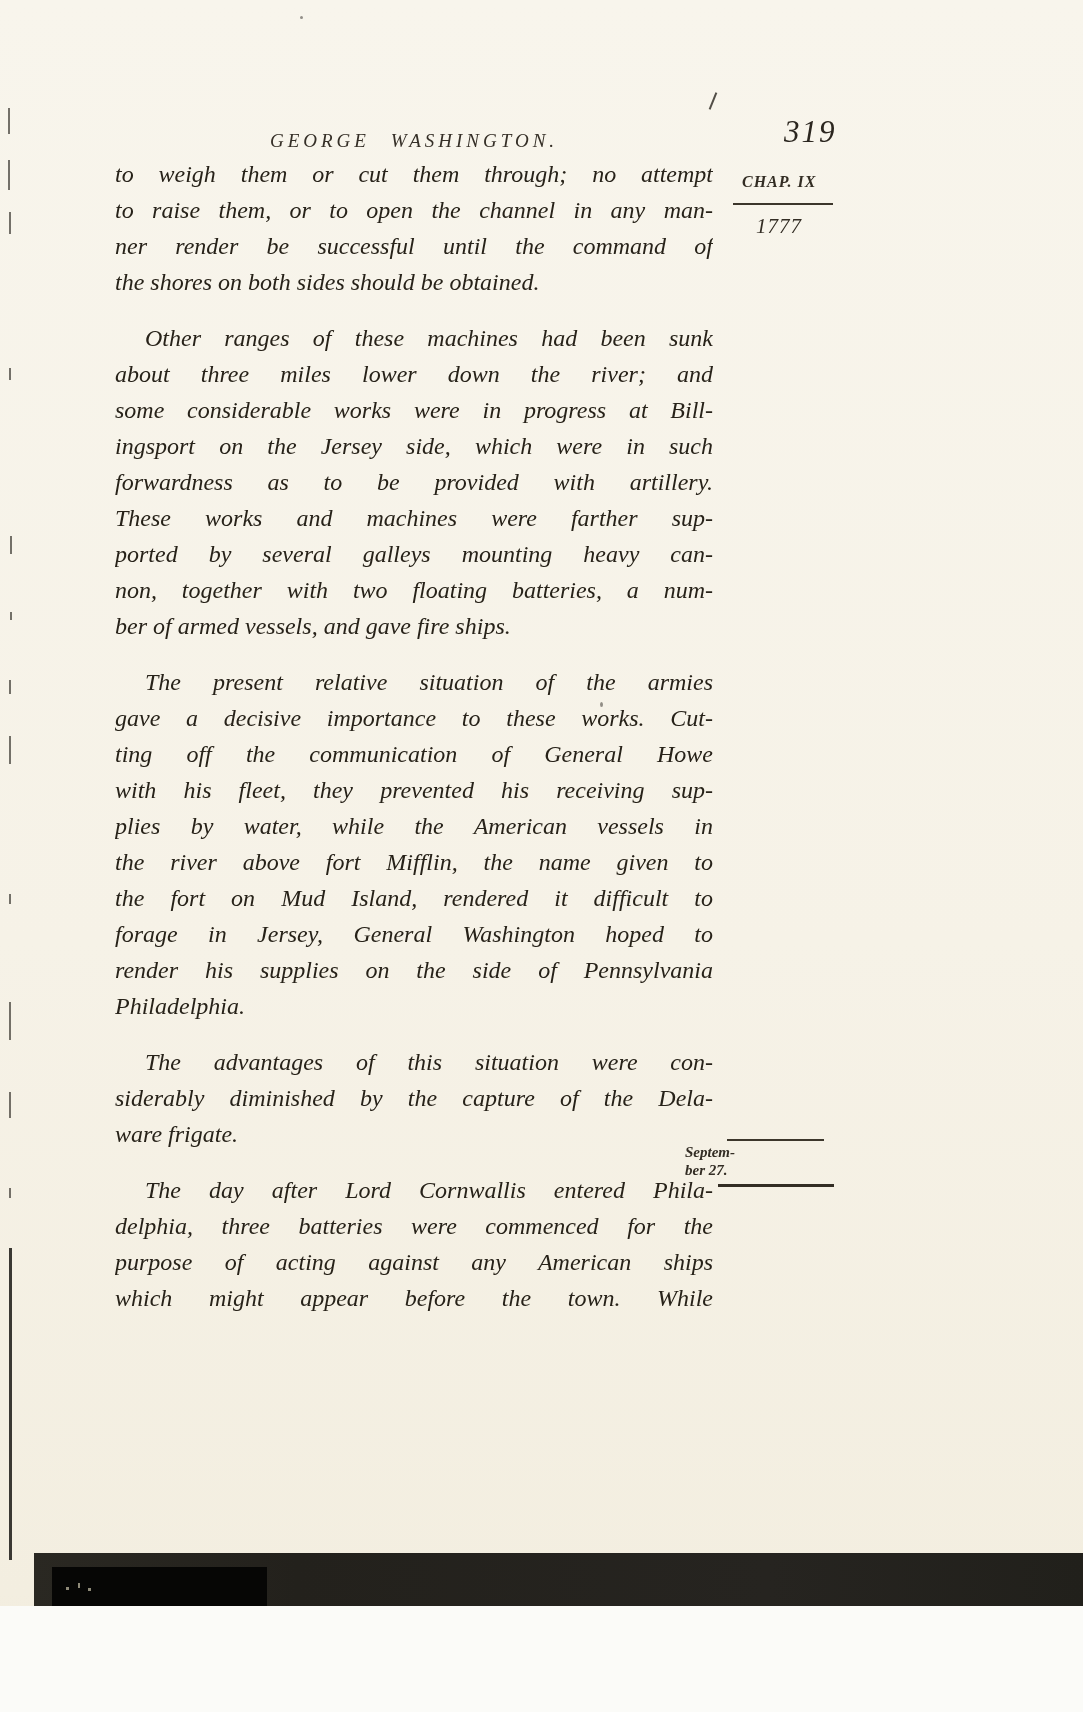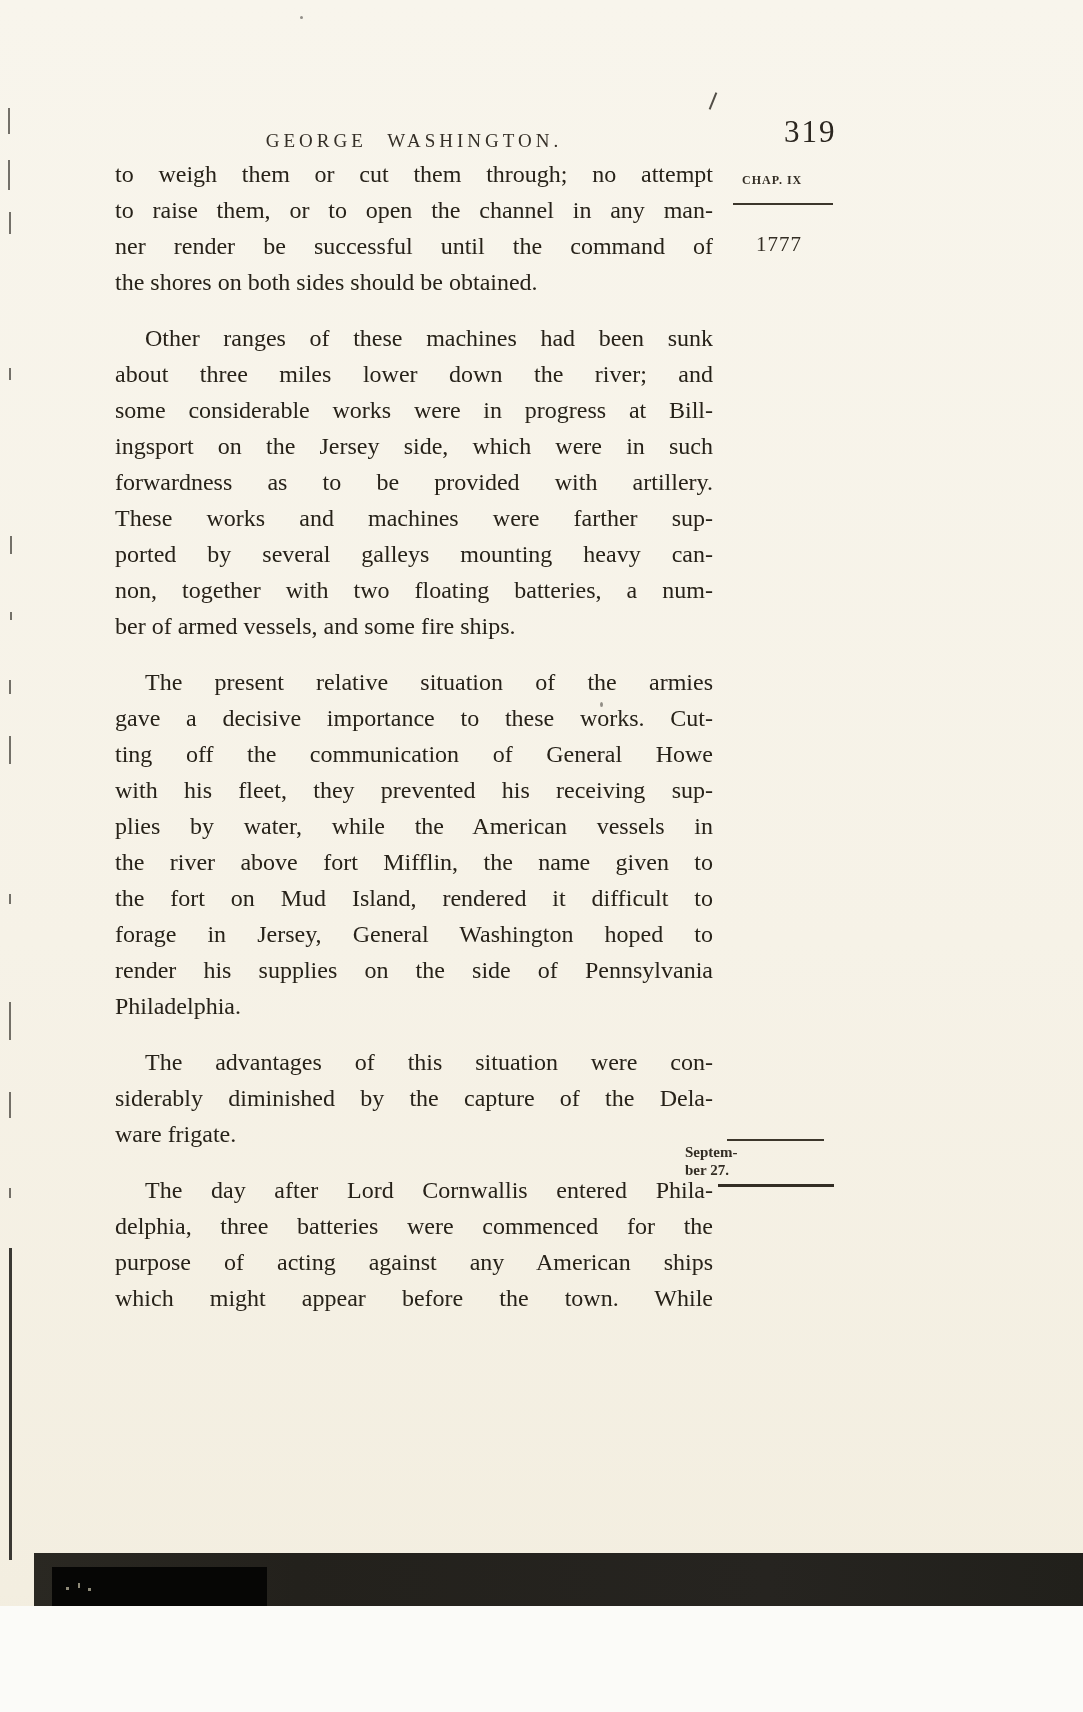--- a/index.html
+++ b/index.html
@@ -4,20 +4,21 @@
 <style>
   html,body { margin:0; padding:0; background:#d8d8d4; }
   .page {
     position:relative;
     width:1083px; height:1712px;
     margin:0 auto;
     background:linear-gradient(180deg,#f8f5ec 0%, #f6f2e7 55%, #f3eee0 93%, #f1ecdd 100%);
     font-family:"Liberation Serif","DejaVu Serif",serif;
     color:#2b261f;
     overflow:hidden;
+    font-style:italic;
   }
 
   .header-title {
     position:absolute; top:130px; left:115px; width:598px;
     text-align:center;
     font-size:19px; letter-spacing:4px; word-spacing:12px;
     color:#352f27;
   }
   .page-number {
     position:absolute; top:114px; left:784px;
@@ -33,29 +34,29 @@
   .para.indent .line:first-child { text-indent:30px;margin-top:20px; }
   .line {
     text-align:justify;
     text-align-last:justify;
     height:36px; overflow:hidden;
   }
   .line.endline { text-align-last:left; }
 
   .chap-note {
     position:absolute; top:173px; left:742px;
-    font-size:12px; font-weight:bold; letter-spacing:1px;
+    font-size:16px; font-weight:bold; letter-spacing:1px;
     color:#332d24;
   }
   .chap-rule {
     position:absolute; top:203px; left:733px; width:100px; height:2px;
     background:#3c362b;
   }
   .year-note {
-    position:absolute; top:232px; left:756px;
+    position:absolute; top:214px; left:756px;
     font-size:21px; letter-spacing:1px; color:#332d24;
   }
 
   .date-rule-top {
     position:absolute; top:1139px; left:727px; width:97px; height:2px;
     background:#3c362b;
   }
   .date-note {
     position:absolute; top:1143px; left:685px;
     font-size:15px; font-weight:bold; line-height:18px; color:#332d24;
@@ -105,21 +106,21 @@
       </div>
       <div class="para indent">
         <div class="line">Other ranges of these machines had been sunk</div>
         <div class="line">about three miles lower down the river; and</div>
         <div class="line">some considerable works were in progress at Bill-</div>
         <div class="line">ingsport on the Jersey side, which were in such</div>
         <div class="line">forwardness as to be provided with artillery.</div>
         <div class="line">These works and machines were farther sup-</div>
         <div class="line">ported by several galleys mounting heavy can-</div>
         <div class="line">non, together with two floating batteries, a num-</div>
-        <div class="line endline">ber of armed vessels, and some fire ships.</div>
+        <div class="line endline">ber of armed vessels, and gave fire ships.</div>
       </div>
       <div class="para indent">
         <div class="line">The present relative situation of the armies</div>
         <div class="line">gave a decisive importance to these works. Cut-</div>
         <div class="line">ting off the communication of General Howe</div>
         <div class="line">with his fleet, they prevented his receiving sup-</div>
         <div class="line">plies by water, while the American vessels in</div>
         <div class="line">the river above fort Mifflin, the name given to</div>
         <div class="line">the fort on Mud Island, rendered it difficult to</div>
         <div class="line">forage in Jersey, General Washington hoped to</div>

